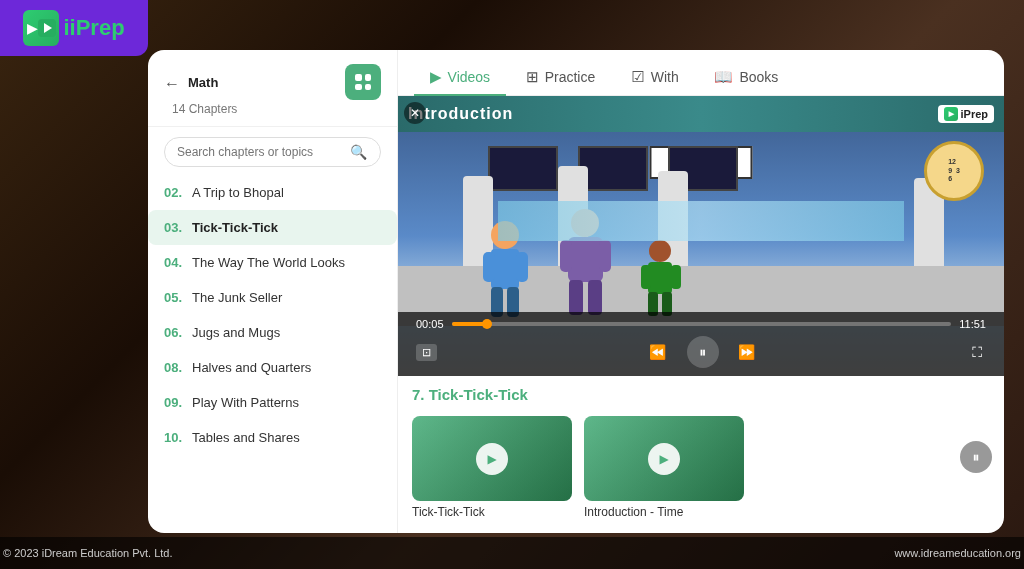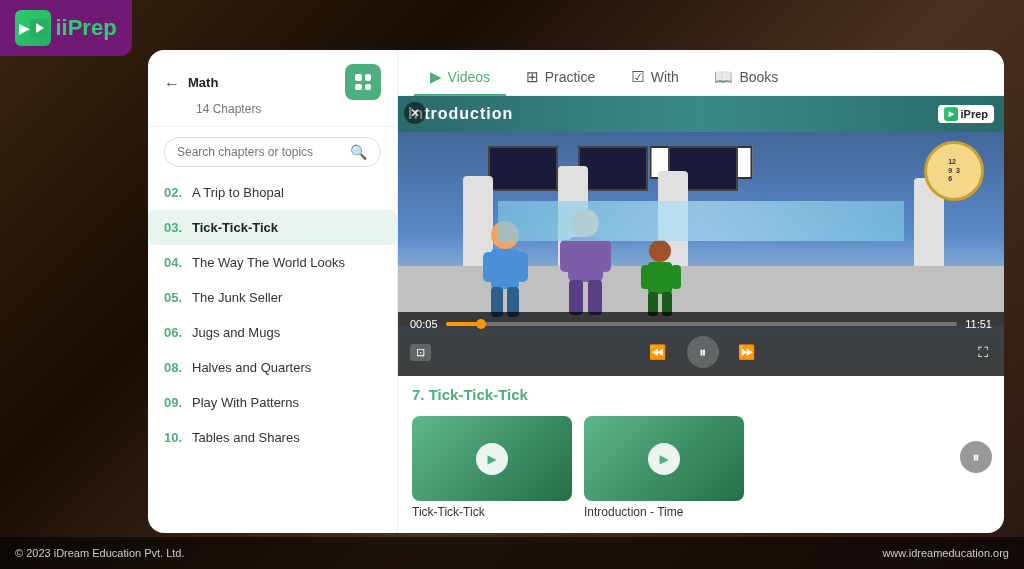--- a/index.html
+++ b/index.html
@@ -18,23 +18,23 @@
       inset: 0;
       background: linear-gradient(135deg, #3a2510 0%, #1a0d05 30%, #4a3020 60%, #2a1810 100%);
       z-index: 0;
     }
 
     
     .iprep-logo-bar {
       position: absolute;
       top: 0;
       left: 0;
-      width: 132px;
+      width: 148px;
       height: 56px;
-      background: #701a75;
+      background: #6d28d9;
       border-radius: 0 0 12px 0;
       display: flex;
       align-items: center;
       justify-content: center;
       z-index: 10;
     }
     .iprep-logo {
       display: flex;
       align-items: center;
       gap: 4px;
@@ -65,21 +65,21 @@
     .footer {
       position: absolute;
       bottom: 0;
       left: 0;
       right: 0;
       height: 32px;
       background: rgba(0,0,0,0.6);
       display: flex;
       align-items: center;
       justify-content: space-between;
-      padding: 0 15px;
+      padding: 0 3px;
       z-index: 10;
     }
     .footer-text {
       color: #ccc;
       font-size: 11px;
     }
 
     
     .main-card {
       position: absolute;
@@ -122,21 +122,21 @@
       cursor: pointer;
     }
     .subject-title {
       font-size: 13px;
       font-weight: 700;
       color: #222;
     }
     .chapter-count {
       color: #777;
       font-size: 12px;
-      margin-left: 32px;
+      margin-left: 8px;
     }
 
     .grid-icon-btn {
       margin-left: auto;
       width: 36px;
       height: 36px;
       background: #4caf7d;
       border-radius: 8px;
       display: flex;
       align-items: center;
@@ -406,21 +406,21 @@
       bottom: 60px;
     }
 
     
     .video-controls {
       position: absolute;
       bottom: 0;
       left: 0;
       right: 0;
       background: rgba(0,0,0,0.7);
-      padding: 6px 12px 8px;
+      padding: 6px 18px 8px;
     }
     .progress-bar-container {
       display: flex;
       align-items: center;
       gap: 8px;
       margin-bottom: 6px;
     }
     .progress-bar {
       flex: 1;
       height: 4px;

